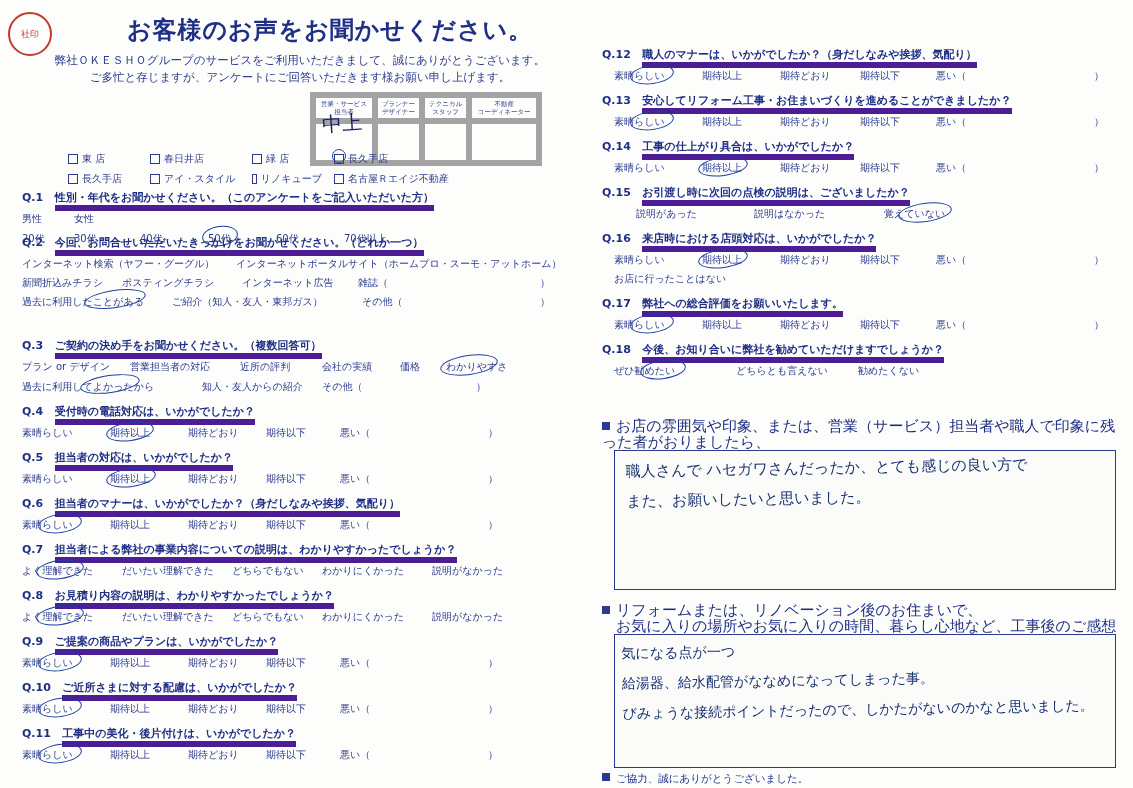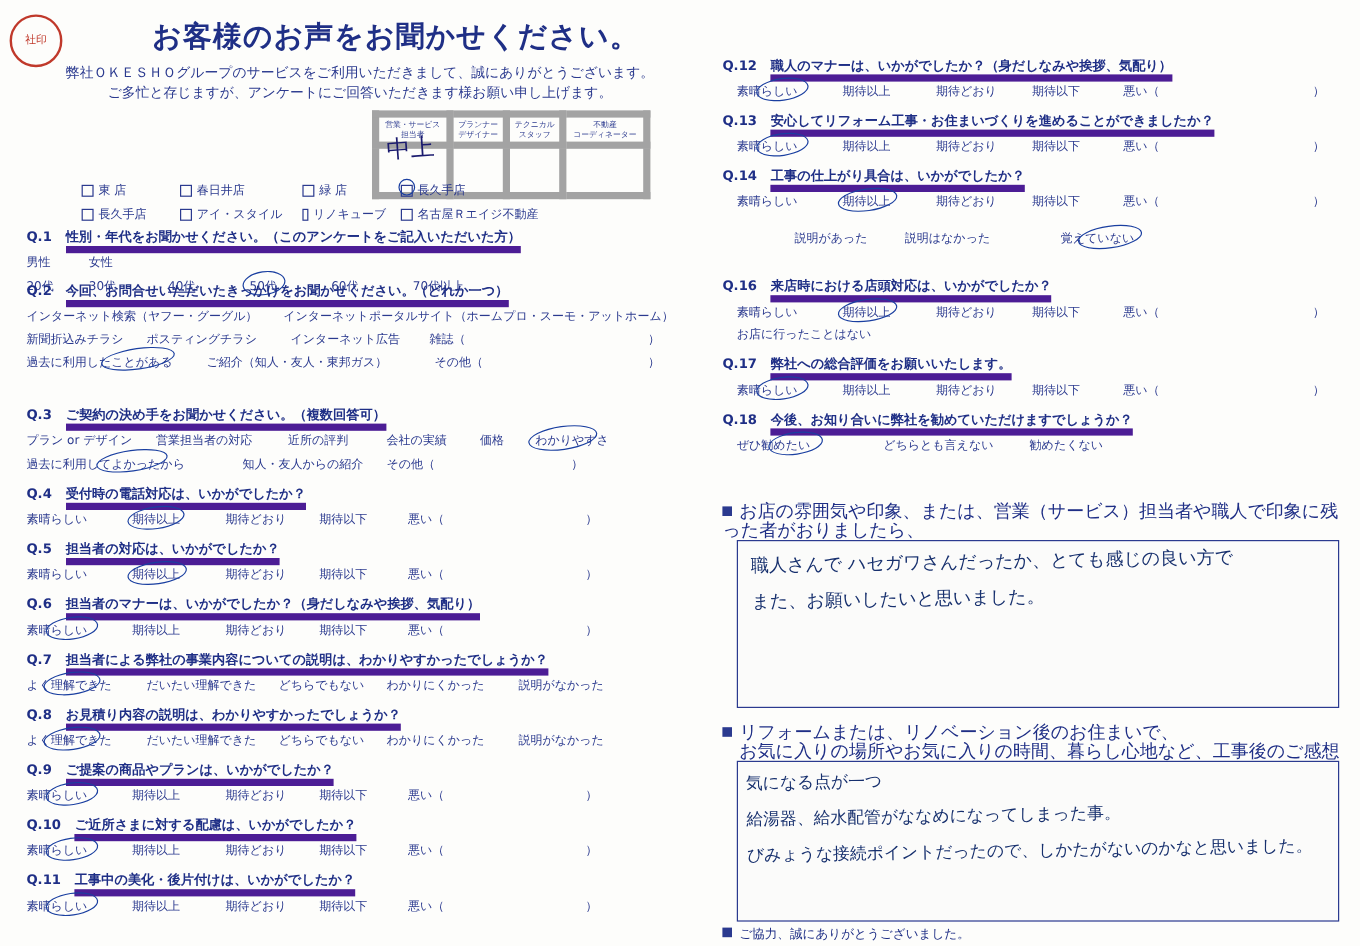--- a/index.html
+++ b/index.html
@@ -402,22 +402,26 @@
         <span class="opt" style="left:100px;top:0;">期待以上</span>
         <span class="opt" style="left:178px;top:0;">期待どおり</span>
         <span class="opt" style="left:258px;top:0;">期待以下</span>
         <span class="opt" style="left:334px;top:0;">悪い（</span>
         <span class="opt" style="left:492px;top:0;">）</span>
         <span class="circle" style="left:96px;top:-4px;width:48px;height:17px;"></span>
       </div>
     </div>
 
     <div class="q" style="left:14px;top:185px;width:530px;">
-      <div class="opts" style="height:20px;">
-        <span class="opt" style="left:42px;top:0;padding-left:18px;">説明があった</span>
+      <div class="qh">
+        <span>Q.15</span>&nbsp;&nbsp;
+        <span class="uline">お引渡し時に次回の点検の説明は、ございましたか？</span>
+      </div>
+      <div class="opts" style="height:20px;">
+        <span class="opt" style="left:16px;top:0;padding-left:18px;">説明があった</span>
         <span class="opt" style="left:152px;top:0;">説明はなかった</span>
         <span class="opt" style="left:282px;top:0;">覚えていない</span>
         <span class="circle" style="left:296px;top:-4px;width:52px;height:17px;"></span>
       </div>
     </div>
 
     <div class="q" style="left:14px;top:231px;width:530px;">
       <div class="qh">
         <span>Q.16</span>&nbsp;&nbsp;
         <span class="uline">来店時における店頭対応は、いかがでしたか？</span>

